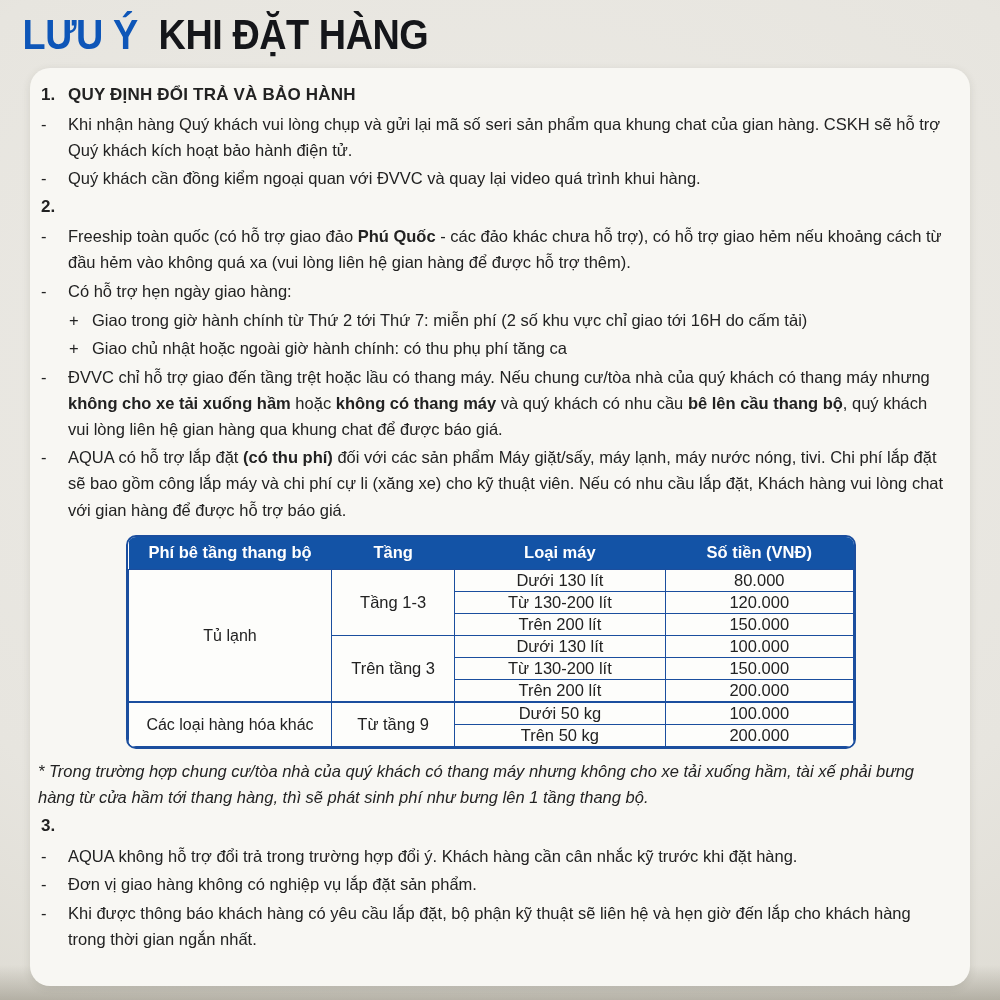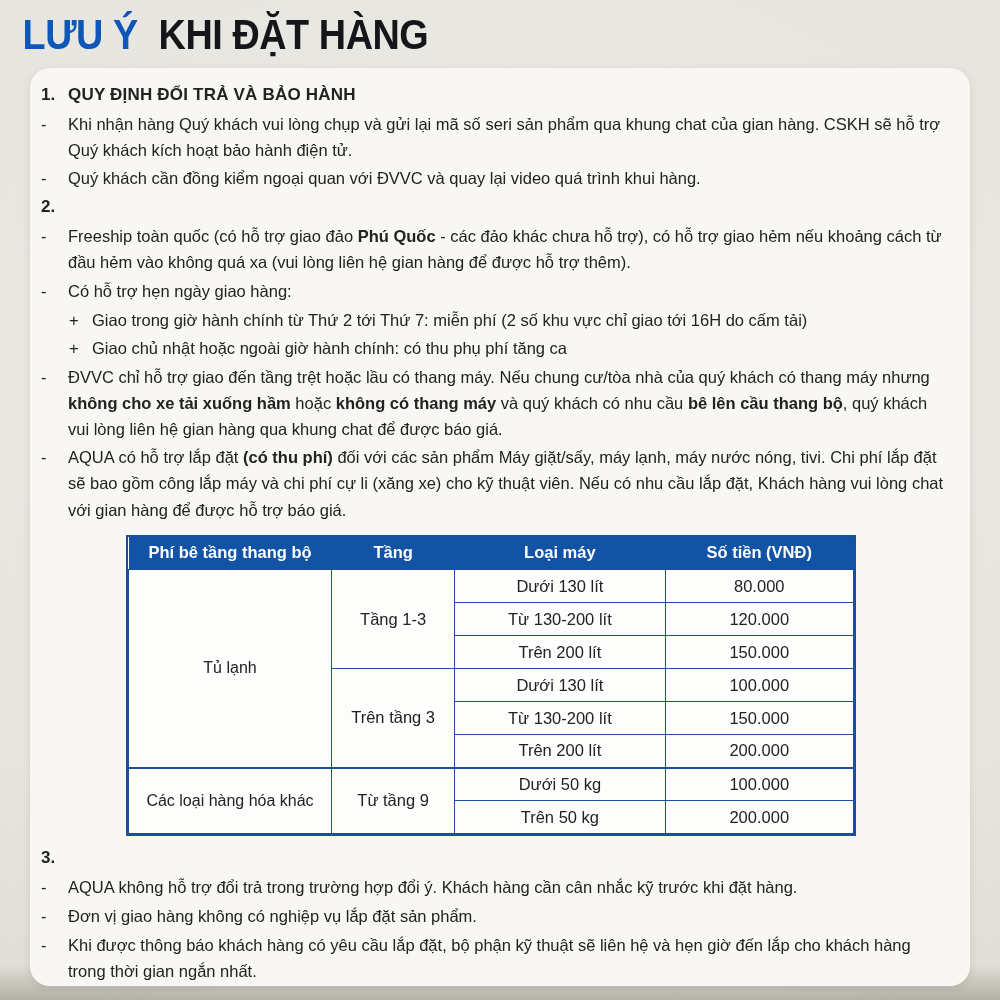--- a/index.html
+++ b/index.html
@@ -40,31 +40,31 @@
   .row{display:flex;align-items:flex-start;margin:2.5px 0;}
   .mk{flex:none;width:30px;padding-left:3px;font-size:16.5px;line-height:1.58;}
   .num{font-weight:700;font-size:17px;}
   .row h2{margin:0;font-size:17px;font-weight:700;letter-spacing:.2px;line-height:1.58;}
   .txt{margin:0;flex:1;font-size:16.5px;line-height:1.58;}
   .sub{margin-left:28px;}
   .sub .mk{width:26px;}
   .b{font-weight:700;}
   .tblwrap{
     width:730px;margin:12px auto 9px;
-    border:2.5px solid var(--table-blue);border-radius:0;
+    border:2.5px solid var(--table-blue);border-radius:10px;
     overflow:hidden;background:#ffffff;
   }
   table.fee{width:100%;border-collapse:collapse;table-layout:fixed;}
   table.fee th{
     background:var(--header-bg);color:#ffffff;font-weight:700;font-size:16.5px;
     height:33px;border:none;padding:2px 4px;
   }
   table.fee td{
     border:1.6px solid var(--table-blue);
-    font-size:16.5px;text-align:center;height:33px;padding:1px 4px;
+    font-size:16.5px;text-align:center;height:22px;padding:1px 4px;
     background:#fdfdfb;
   }
   table.fee td.cat{font-size:16px;white-space:nowrap;}
   tr.thick td{border-top-width:2.5px;}
   .footnote{margin:5px 0 3px;font-size:16.5px;font-style:italic;line-height:1.58;}
 </style>
 </head>
 <body>
 
 <div class="page">
@@ -170,20 +170,21 @@
             <td>100.000</td>
           </tr>
           <tr>
             <td>Trên 50 kg</td>
             <td>200.000</td>
           </tr>
         </tbody>
       </table>
     </div>
 
+    <p class="footnote">* Trong trường hợp chung cư/tòa nhà của quý khách có thang máy nhưng không cho xe tải xuống hầm, tài xế phải bưng hàng từ cửa hầm tới thang hàng, thì sẽ phát sinh phí như bưng lên 1 tầng thang bộ.</p>
 
     <div class="row">
       <span class="mk num">3.</span>
     </div>
     <div class="row">
       <span class="mk">-</span>
       <p class="txt">AQUA không hỗ trợ đổi trả trong trường hợp đổi ý. Khách hàng cần cân nhắc kỹ trước khi đặt hàng.</p>
     </div>
     <div class="row">
       <span class="mk">-</span>

